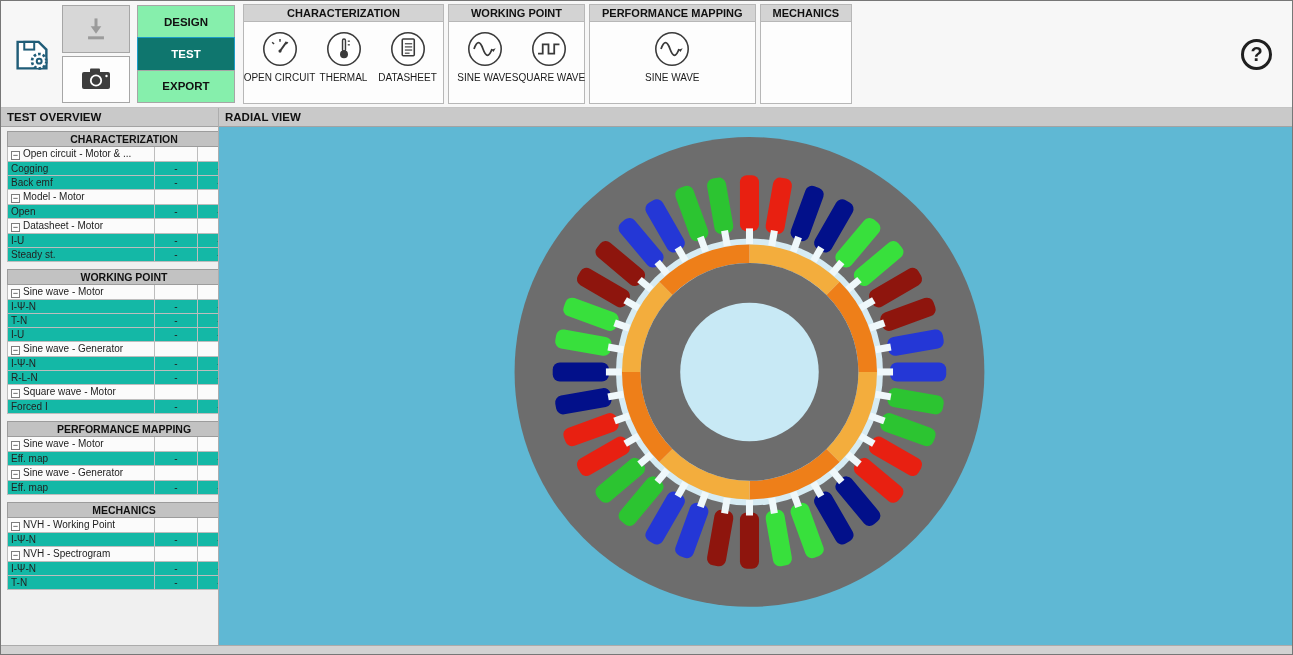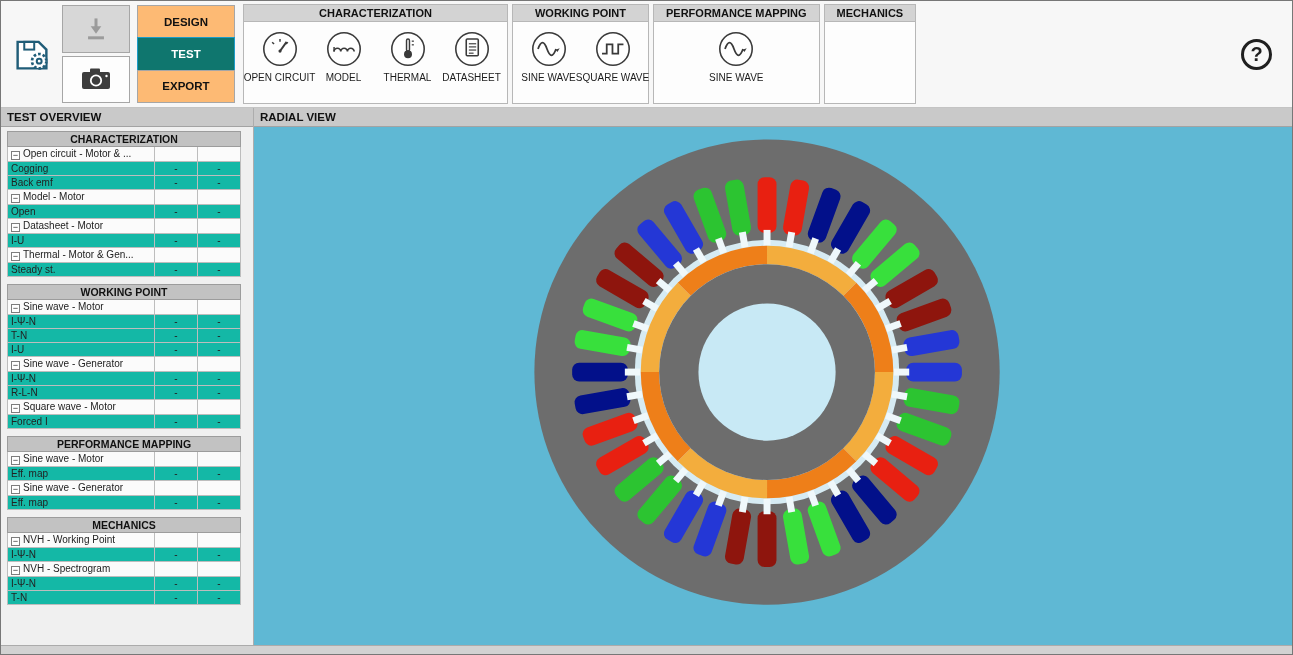--- a/index.html
+++ b/index.html
@@ -9,35 +9,35 @@
 
   
   .ribbon { height:107px; display:flex; align-items:stretch; gap:3px; padding:3px 8px 3px 4px; background:#f7f7f7; border-bottom:1px solid #c4c4c4; }
   .save-area { width:54px; display:flex; align-items:center; justify-content:center; }
   .save-btn { width:42px; height:42px; display:flex; align-items:center; justify-content:center; cursor:pointer; }
   .io-col { width:68px; display:flex; flex-direction:column; gap:3px; padding:1px 0; }
   .io-btn { flex:1; border:1px solid #a6a6a6; display:flex; align-items:center; justify-content:center; cursor:pointer; }
   .io-btn.import { background:#d7d7d7; }
   .io-btn.camera { background:#fdfdfd; }
   .tab-col { width:98px; display:flex; flex-direction:column; margin:1px 5px 1px 4px; }
-  .tab { flex:1; display:flex; align-items:center; justify-content:center; font-weight:bold; font-size:11.5px; color:#111; background:#fdba74; border:1px solid #a6a6a6; margin-top:-1px; cursor:pointer; }
+  .tab { flex:1; display:flex; align-items:center; justify-content:center; font-weight:bold; font-size:11.5px; color:#111; background:#86efac; border:1px solid #a6a6a6; margin-top:-1px; cursor:pointer; }
   .tab:first-child { margin-top:0; }
   .tab.active { background:#0f766e; color:#fff; border-color:#1d9cc8; }
   .groups { display:flex; align-items:stretch; gap:4px; }
   .group { border:1px solid #b7b7b7; background:#fdfdfd; display:flex; flex-direction:column; }
   .group-header { background:#d3d3d3; border-bottom:1px solid #b7b7b7; font-weight:bold; font-size:11px; color:#111; text-align:center; padding:2px 12px; white-space:nowrap; }
   .group-body { flex:1; display:flex; align-items:flex-start; justify-content:center; padding:4px 4px 2px 4px; gap:1px; }
   .ribbon-btn { width:63px; display:flex; flex-direction:column; align-items:center; cursor:pointer; }
   .ribbon-btn svg { width:46px; height:46px; }
   .ribbon-btn .lbl { font-size:10px; color:#1b1b1b; white-space:nowrap; margin-top:0; }
   .help { margin-left:auto; align-self:center; margin-right:12px; width:31px; height:31px; border:3px solid #1f1f1f; border-radius:50%; display:flex; align-items:center; justify-content:center; font-weight:bold; font-size:20px; color:#1f1f1f; cursor:pointer; }
 
   
   .body-area { flex:1; display:flex; min-height:0; }
-  .left-panel { width:253px; background:#f0f0f0; border-right:1px solid #adadad; display:flex; flex-direction:column; }
+  .left-panel { width:218px; background:#f0f0f0; border-right:1px solid #adadad; display:flex; flex-direction:column; }
   .panel-header { height:19px; flex:0 0 19px; background:#c9c9c9; border-bottom:1px solid #a3a3a3; display:flex; align-items:center; padding-left:6px; font-weight:bold; font-size:11.5px; color:#111; }
   .sections { flex:1; padding:4px 6px; overflow:hidden; }
   table.section { width:233px; border-collapse:collapse; margin-bottom:7px; background:#fff; table-layout:fixed; }
   table.section th { background:#c2c2c2; border:1px solid #9c9c9c; font-size:10.5px; color:#111; padding:1px 2px; text-align:center; height:15px; }
   table.section td { border:1px solid #bdbdbd; font-size:10px; color:#222; padding:1px 3px; height:13px; white-space:nowrap; overflow:hidden; }
   tr.parent td { background:#fbfbfb; }
   tr.child td { background:#14b8a6; }
   td.val { text-align:center; }
   .tog { display:inline-block; width:9px; height:9px; border:1px solid #7d7d7d; background:#fff; font-size:9px; line-height:7px; text-align:center; margin-right:3px; vertical-align:-1px; }
   td.cname { padding-left:16px; }
@@ -100,28 +100,20 @@
                 <line x1="22" y1="12.5" x2="22" y2="15" stroke="#3a3a3a" stroke-width="1.4"></line>
                 <line x1="29.5" y1="15.5" x2="27.7" y2="17.3" stroke="#3a3a3a" stroke-width="1.4"></line>
                 <line x1="22" y1="24" x2="28.3" y2="15.2" stroke="#3a3a3a" stroke-width="1.8"></line>
                 <circle cx="22" cy="24" r="1.5" fill="#3a3a3a"></circle>
               </svg>
               <div class="lbl">OPEN CIRCUIT</div>
             </div>
             <div class="ribbon-btn">
               <svg viewBox="0 0 44 44">
                 <circle cx="22" cy="22" r="15.5" fill="#fff" stroke="#3a3a3a" stroke-width="1.5"></circle>
-                <path d="M12.5 24.5 a3.2 3.2 0 0 1 6.4 0 a3.2 3.2 0 0 1 6.4 0 a3.2 3.2 0 0 1 6.4 0" fill="none" stroke="#3a3a3a" stroke-width="1.6"></path>
-                <line x1="12.5" y1="24.5" x2="12.5" y2="20" stroke="#3a3a3a" stroke-width="1.4"></line>
-              </svg>
-              <div class="lbl">MODEL</div>
-            </div>
-            <div class="ribbon-btn">
-              <svg viewBox="0 0 44 44">
-                <circle cx="22" cy="22" r="15.5" fill="#fff" stroke="#3a3a3a" stroke-width="1.5"></circle>
                 <rect x="20.6" y="12.5" width="2.8" height="11.5" rx="1.4" fill="#fff" stroke="#3a3a3a" stroke-width="1.4"></rect>
                 <circle cx="22" cy="27" r="3.8" fill="#3a3a3a"></circle>
                 <line x1="25.6" y1="14.5" x2="27.6" y2="14.5" stroke="#3a3a3a" stroke-width="1.2"></line>
                 <line x1="25.6" y1="18" x2="27.6" y2="18" stroke="#3a3a3a" stroke-width="1.2"></line>
               </svg>
               <div class="lbl">THERMAL</div>
             </div>
             <div class="ribbon-btn">
               <svg viewBox="0 0 44 44">
                 <circle cx="22" cy="22" r="15.5" fill="#fff" stroke="#3a3a3a" stroke-width="1.5"></circle>
@@ -217,25 +209,20 @@
               </tr>
               <tr class="parent">
                 <td><span class="tog">−</span>Datasheet - Motor</td>
                 <td class="val"></td>
                 <td class="val"></td>
               </tr>
               <tr class="child">
                 <td class="cname">I-U</td>
                 <td class="val">-</td>
                 <td class="val">-</td>
-              </tr>
-              <tr class="parent">
-                <td><span class="tog">−</span>Thermal - Motor &amp; Gen...</td>
-                <td class="val"></td>
-                <td class="val"></td>
               </tr>
               <tr class="child">
                 <td class="cname">Steady st.</td>
                 <td class="val">-</td>
                 <td class="val">-</td>
               </tr>
             </tbody>
           </table>
           <table class="section">
             <colgroup>

